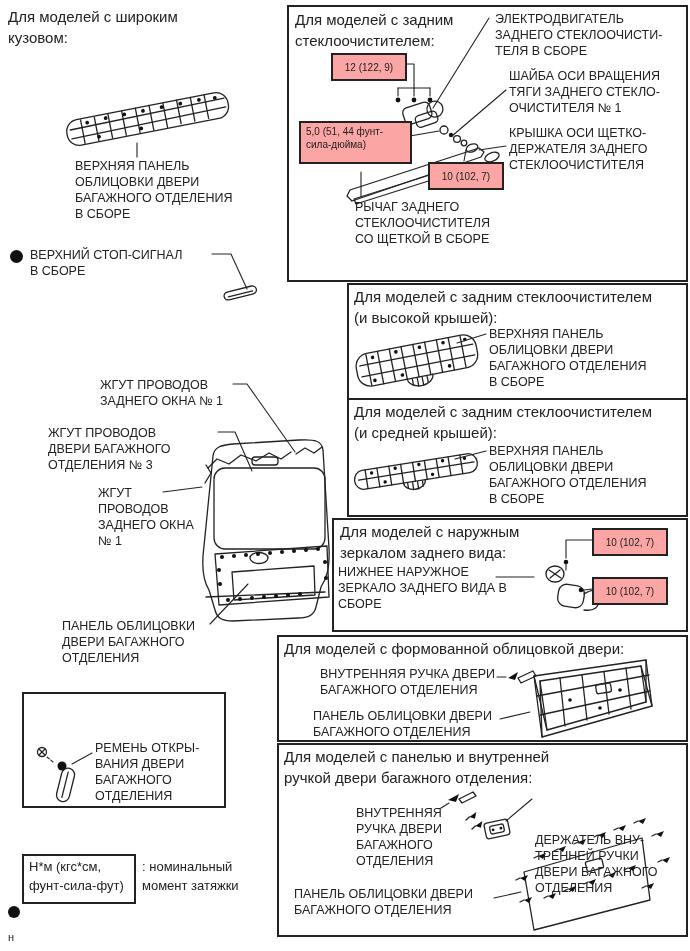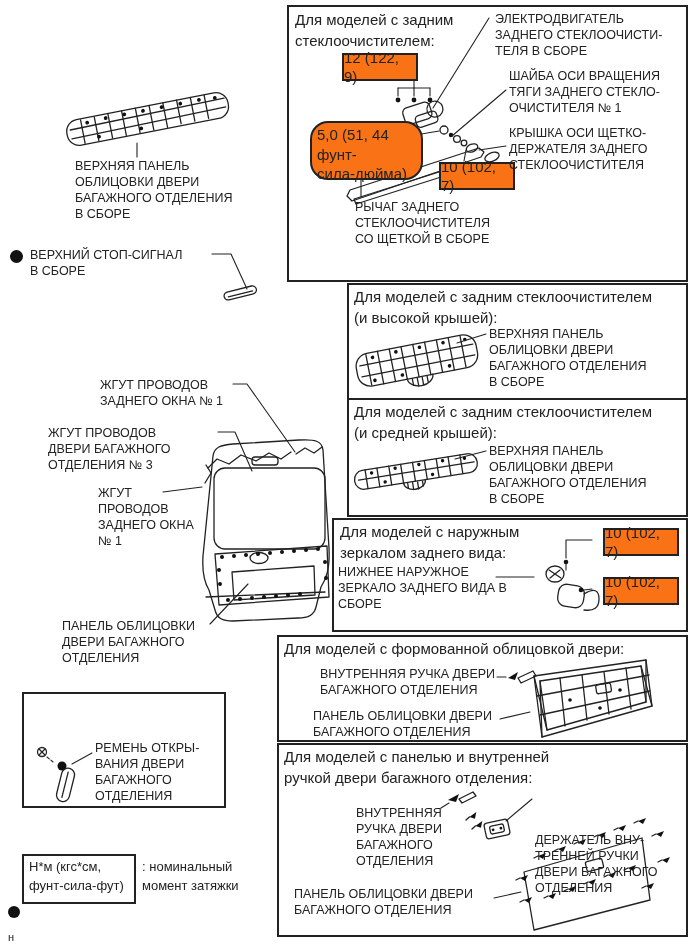--- a/index.html
+++ b/index.html
@@ -1,24 +1,24 @@
 <!DOCTYPE html>
 <html><head>
 <meta charset="utf-8">
 <style>
   html,body{margin:0;padding:0;background:#e8e8e8;}
   .page{position:relative;width:690px;height:951px;background:#fff;
         font-family:"Liberation Sans",sans-serif;color:#222;overflow:hidden;}
   .t{position:absolute;white-space:pre-line;font-size:12.5px;line-height:1.28;z-index:4;}
   .title{font-size:15px;line-height:1.38;}
   .box{position:absolute;border:2px solid #222;z-index:1;background:#fff;}
-  .tq{position:absolute;border:2px solid #222;background:#f97316;z-index:3;
+  .tq{position:absolute;border:2px solid #222;background:#fca5a5;z-index:3;
       display:flex;align-items:center;justify-content:center;
-      font-size:15px;white-space:pre-line;line-height:1.3;margin-left:11px;}
-  .tq.al{justify-content:flex-start;align-items:flex-start;padding:2px 0 16px 5px;border-radius:18px;}
+      font-size:10px;white-space:pre-line;line-height:1.3;}
+  .tq.al{justify-content:flex-start;align-items:flex-start;padding:2px 0 0 5px;}
   .bullet{position:absolute;border-radius:50%;background:#111;z-index:4;}
   svg.art{position:absolute;left:0;top:0;width:690px;height:951px;z-index:2;}
   svg.art *{stroke:#222;stroke-width:1.3;fill:none;stroke-linecap:round;stroke-linejoin:round;}
   svg.art .f{fill:#111;stroke:none;}
   svg.art .ld{stroke-width:1.1;}
 </style>
 </head>
 <body>
 
 <div class="page">
@@ -286,20 +286,22 @@
       <line class="ld" x1="47" y1="757" x2="53" y2="762" stroke-dasharray="3 2"></line>
       <circle class="f" cx="62" cy="766" r="4.5"></circle>
       <g transform="rotate(14 66 785)">
         <rect x="59" y="768" width="13" height="34" rx="6.5"></rect>
         <line x1="65" y1="772" x2="65" y2="798"></line>
       </g>
       <line class="ld" x1="92" y1="753" x2="72" y2="764"></line>
     </g>
   </svg>
 
+  <div class="t title" style="left:8px;top:7px">Для моделей с широким
+кузовом:</div>
   <div class="t" style="left:75px;top:158px">ВЕРХНЯЯ ПАНЕЛЬ
 ОБЛИЦОВКИ ДВЕРИ
 БАГАЖНОГО ОТДЕЛЕНИЯ
 В СБОРЕ</div>
 
   <span class="bullet" style="left:10px;top:250px;width:13px;height:13px"></span>
   <div class="t" style="left:30px;top:247px">ВЕРХНИЙ СТОП-СИГНАЛ
 В СБОРЕ</div>
 
   <div class="t" style="left:100px;top:377px">ЖГУТ ПРОВОДОВ

